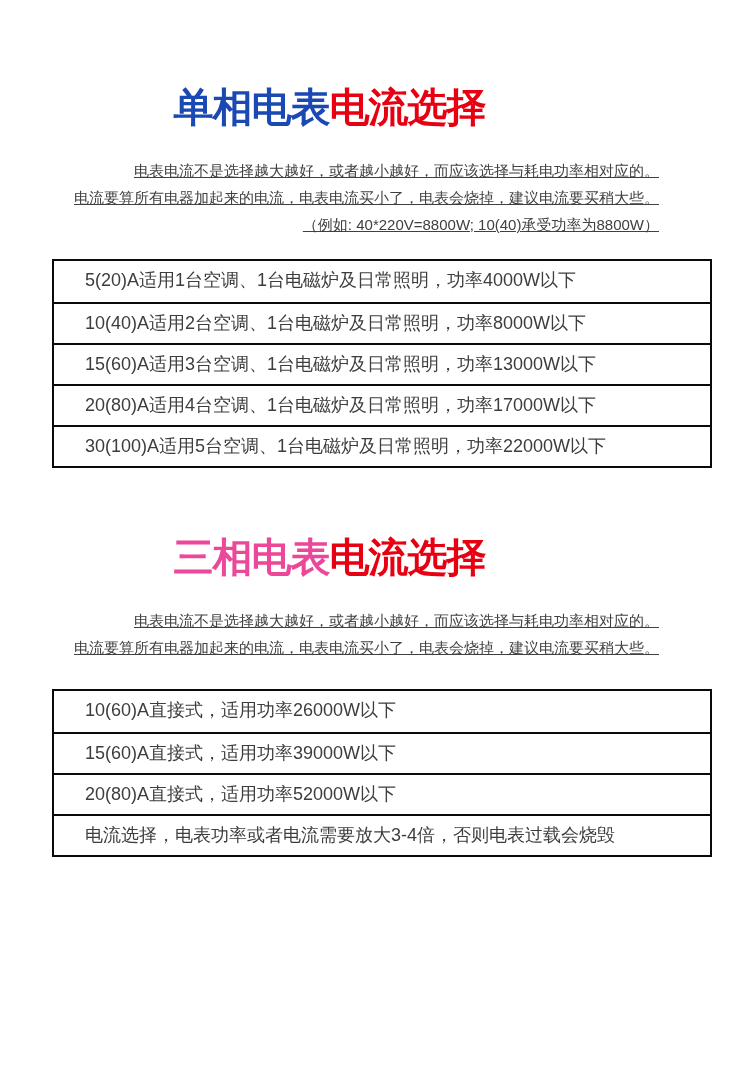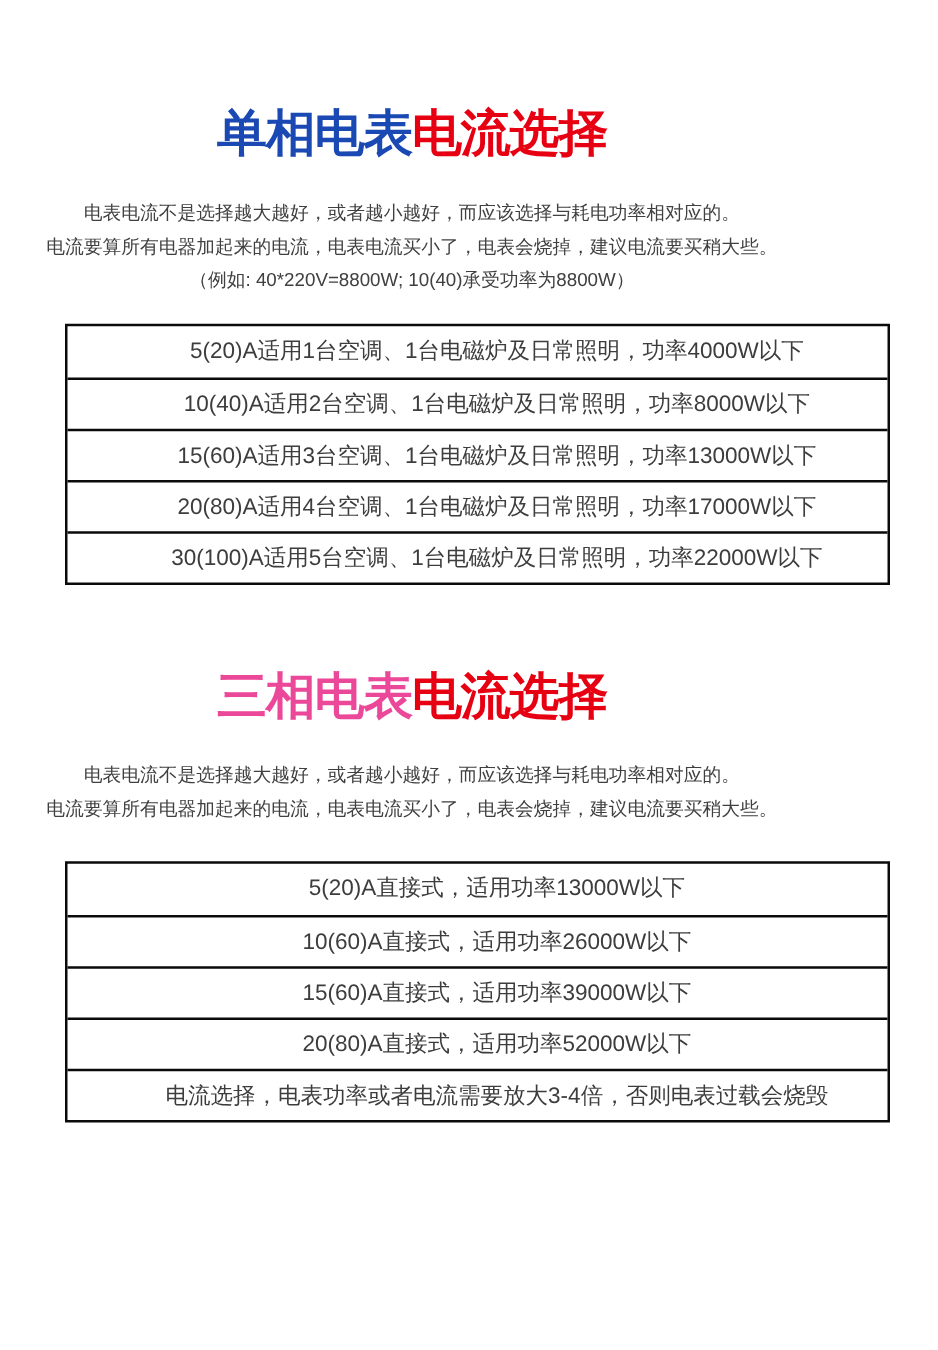--- a/index.html
+++ b/index.html
@@ -25,41 +25,41 @@
   .section-single .section-title { padding-top: 84px; }
   .section-three  .section-title { padding-top: 66px; }
   .t-blue { color: #1a49b4; }
   .t-red  { color: #e60012; }
 
   .section-desc {
     margin-top: 26px;
     font-size: 15px;
     line-height: 27px;
     color: #404040;
-    text-align: center;
+    text-align: right;
+    text-decoration: underline;
   }
   .desc-line { display: block; white-space: nowrap; }
 
   .spec-table {
     width: 660px;
     margin: 21px auto 0 52px;
     border: 2px solid #0a0a0a;
     background: #ffffff;
     text-align: left;
   }
   .spec-row {
     height: 41px;
     line-height: 39px;
     padding-left: 31px;
     font-size: 18px;
     color: #3d3d3d;
     border-top: 2px solid #0a0a0a;
     white-space: nowrap;
     overflow: hidden;
-    text-align: center;
   }
   .spec-row:first-child { border-top: none; }
   .spec-row.small { font-size: 15px; color: #4a4a4a; }
 
   .section-three .spec-table { margin-top: 28px; }
 </style>
 </head>
 <body>
 
 <div class="page">
@@ -84,21 +84,20 @@
 
   <div class="section section-three">
     <h1 class="section-title"><span class="t-blue" style="color: #ec4899;">三相电表</span><span class="t-red" style="color: rgb(230, 0, 18);">电流选择</span></h1>
 
     <div class="section-desc">
       <span class="desc-line">电表电流不是选择越大越好，或者越小越好，而应该选择与耗电功率相对应的。</span>
       <span class="desc-line">电流要算所有电器加起来的电流，电表电流买小了，电表会烧掉，建议电流要买稍大些。</span>
     </div>
 
     <div class="spec-table">
-      <div class="spec-row">5(20)A直接式，适用功率13000W以下</div>
       <div class="spec-row">10(60)A直接式，适用功率26000W以下</div>
       <div class="spec-row">15(60)A直接式，适用功率39000W以下</div>
       <div class="spec-row">20(80)A直接式，适用功率52000W以下</div>
       <div class="spec-row">电流选择，电表功率或者电流需要放大3-4倍，否则电表过载会烧毁</div>
     </div>
   </div>
 
 </div>
 
 </body></html>

